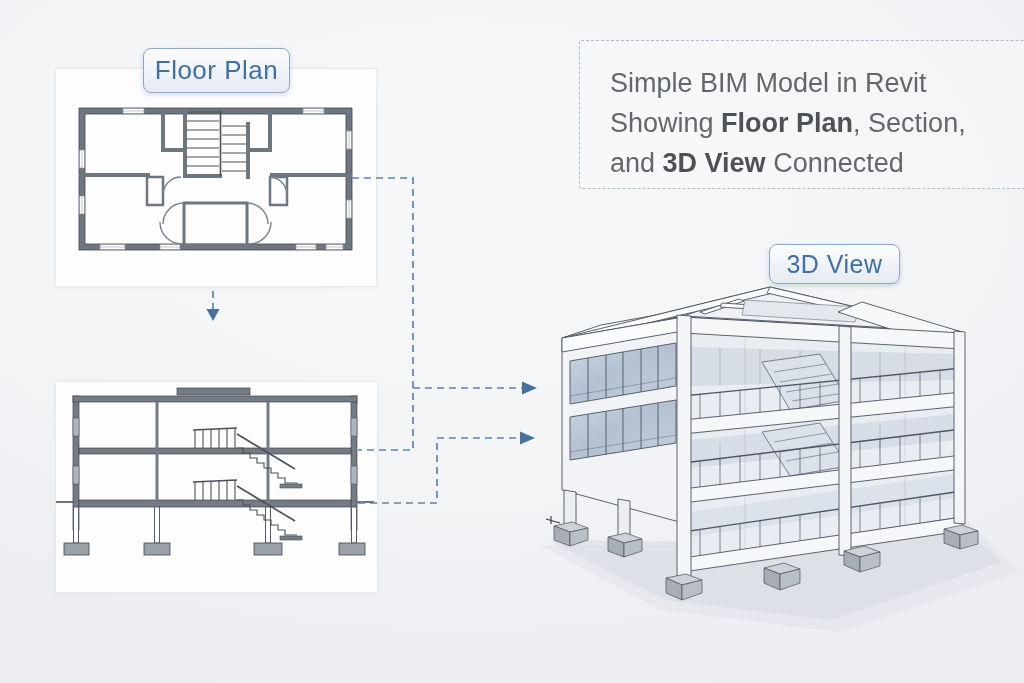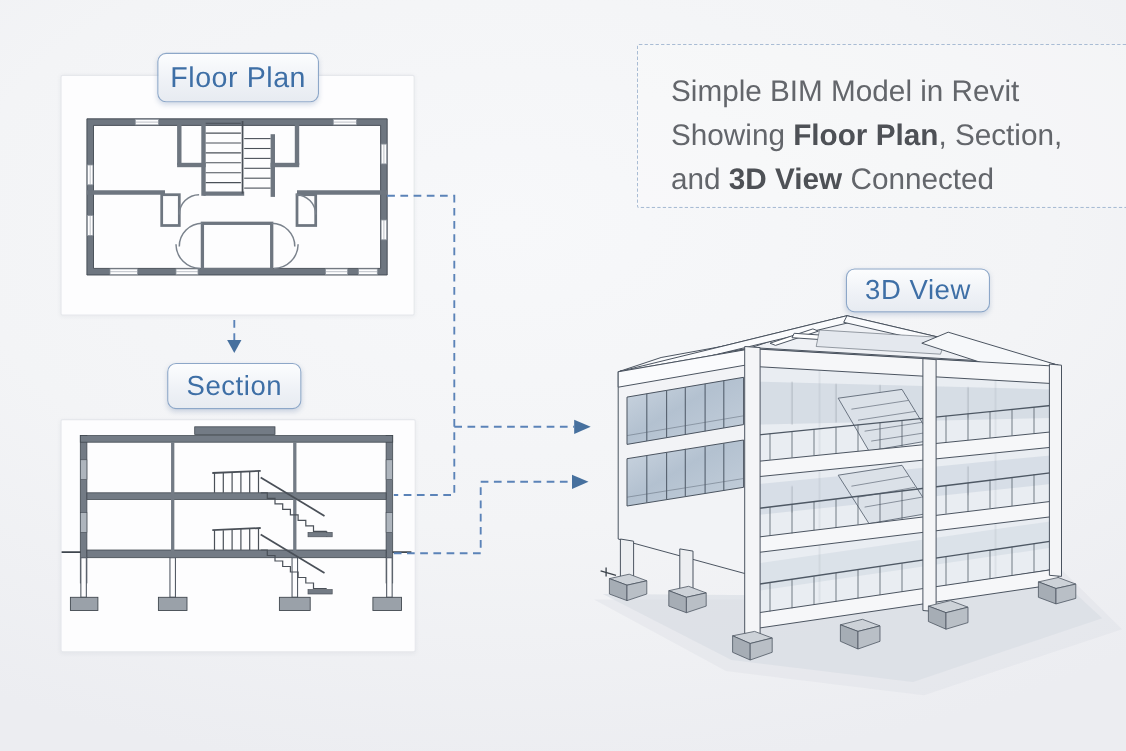--- a/index.html
+++ b/index.html
@@ -376,20 +376,17 @@
     </g>
   </svg>
 
   <div class="caption-box">
     <span>Simple BIM Model in Revit Showing </span><b>Floor Plan</b><span>, Section, and </span><b>3D View</b><span> Connected</span>
   </div>
 
   <div class="badge badge-fp">
     <span>Floor Plan</span>
   </div>
-  <div class="badge badge-sec">
-    <span>Section</span>
-  </div>
   <div class="badge badge-3d">
     <span>3D View</span>
   </div>
 
 </div>
 
 </body></html>

